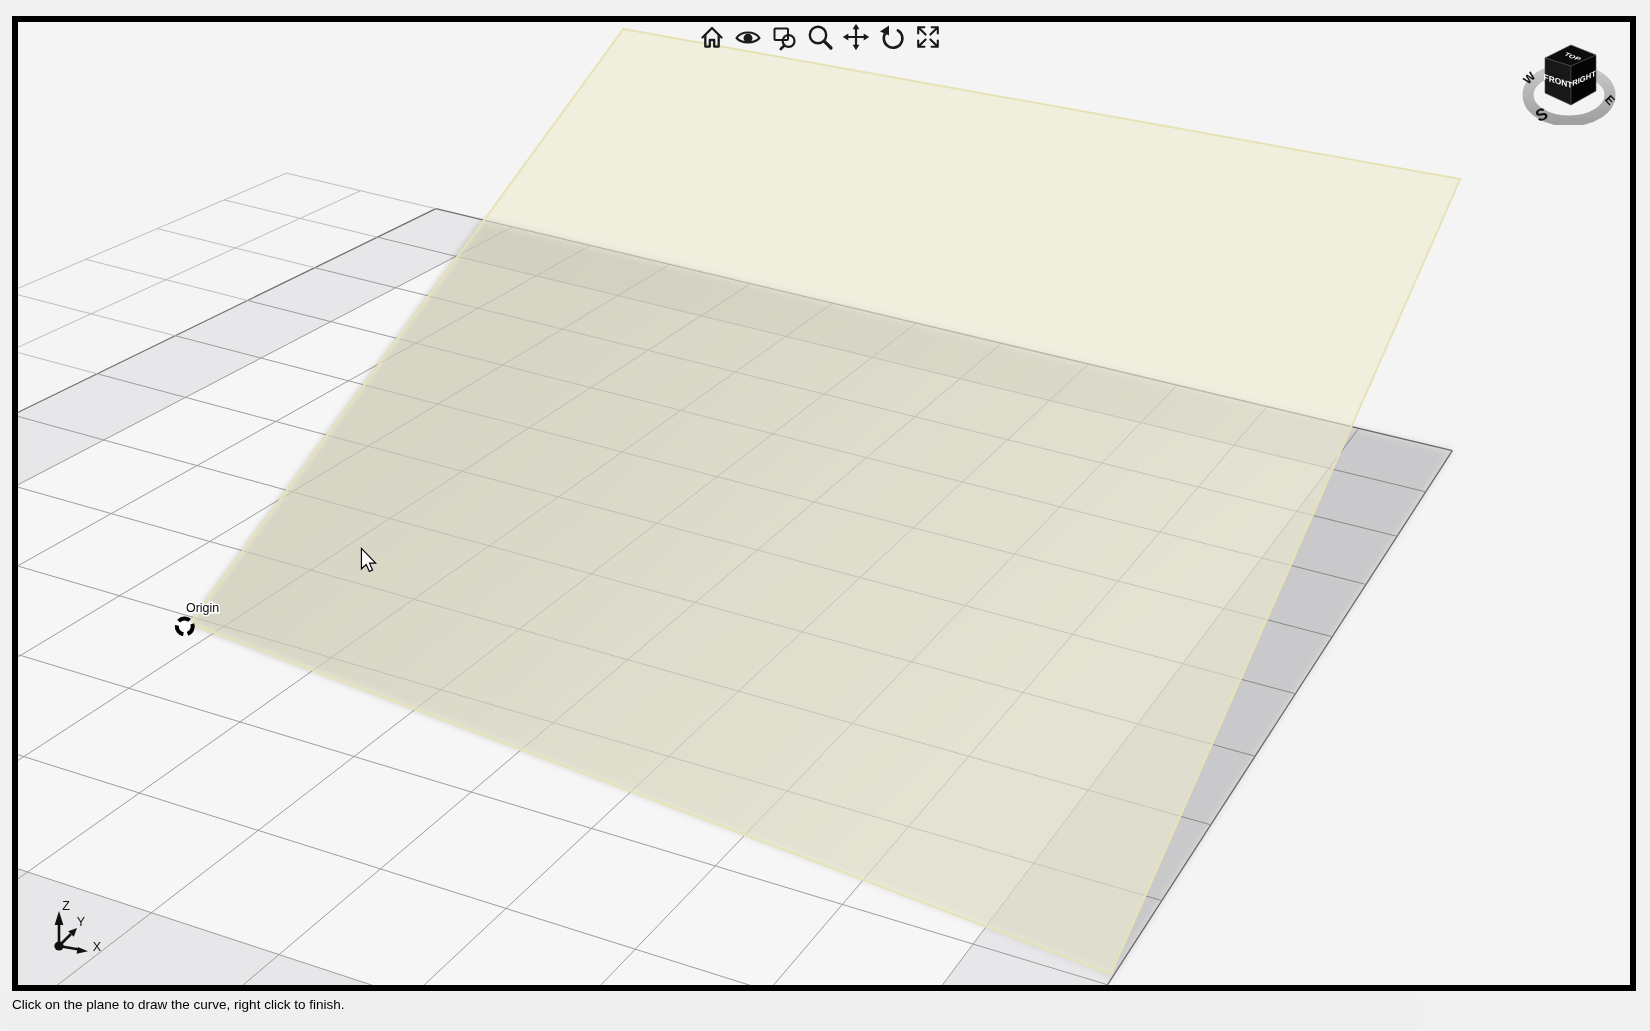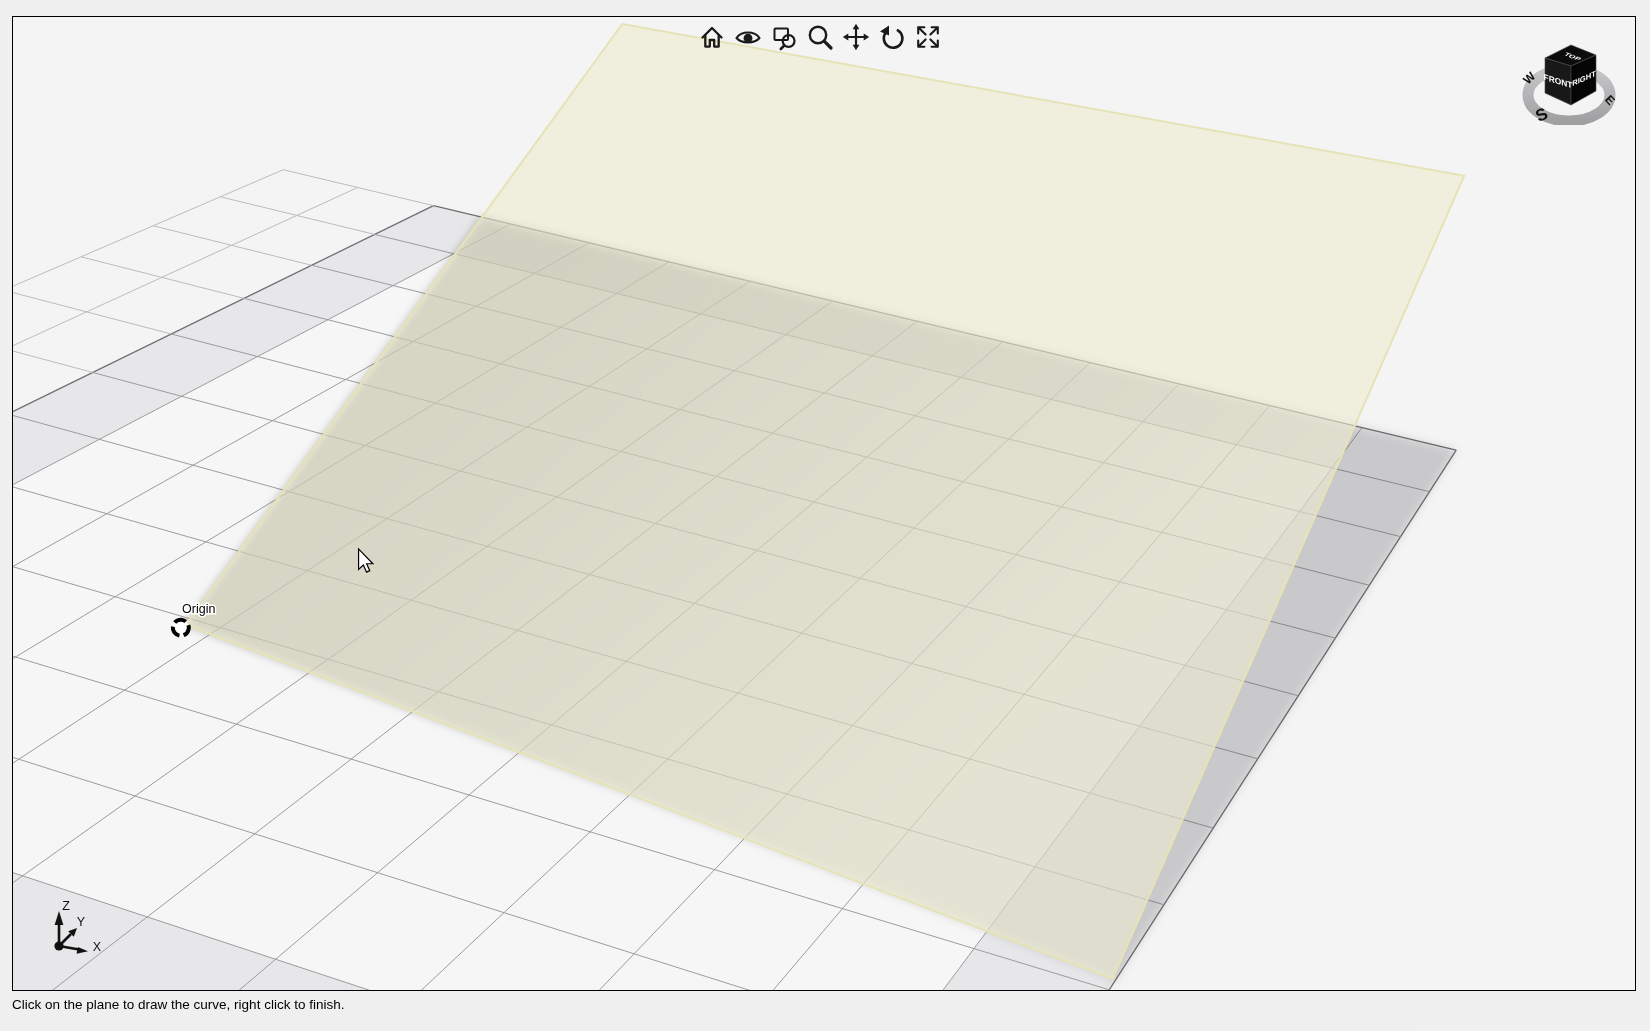--- a/index.html
+++ b/index.html
@@ -1,19 +1,19 @@
 <!DOCTYPE html>
 <html><head>
 <meta charset="utf-8">
 <style>
   html,body{margin:0;padding:0;background:#f0f0f1;}
   .window{position:relative;width:1650px;height:1031px;background:#f0f0f1;overflow:hidden;
           font-family:"Liberation Sans",sans-serif;}
   .viewport{position:absolute;left:12px;top:16px;width:1624px;height:975px;
-            background:#f4f4f5;border:1px solid #000000;box-sizing:border-box;}
+            background:#f4f4f5;border:6px solid #000000;box-sizing:border-box;}
   .scene-svg{position:absolute;left:0;top:0;width:100%;height:100%;}
   .toolbar{position:absolute;left:698px;top:23px;display:flex;gap:8px;}
   .tbtn{width:28px;height:28px;display:block;cursor:pointer;}
   .tbtn svg{width:28px;height:28px;display:block;stroke:#1a1a1a;fill:none;
             stroke-linecap:round;stroke-linejoin:round;}
   .tbtn svg .fl{fill:#1a1a1a;stroke:none;}
   .navcube{position:absolute;left:1508px;top:19px;width:116px;height:106px;cursor:pointer;}
   .triad{position:absolute;left:28px;top:869px;width:80px;height:85px;pointer-events:none;}
   .statusbar{position:absolute;left:0;top:992px;width:1422px;height:39px;background:#efefef;border-radius:10px;}
   .status-text{position:absolute;left:12px;top:5px;font-size:13.5px;color:#000;}

